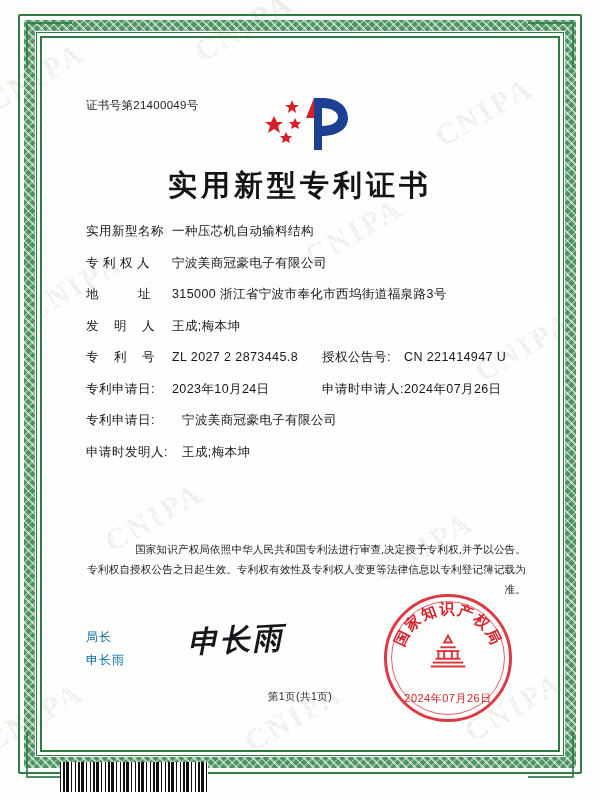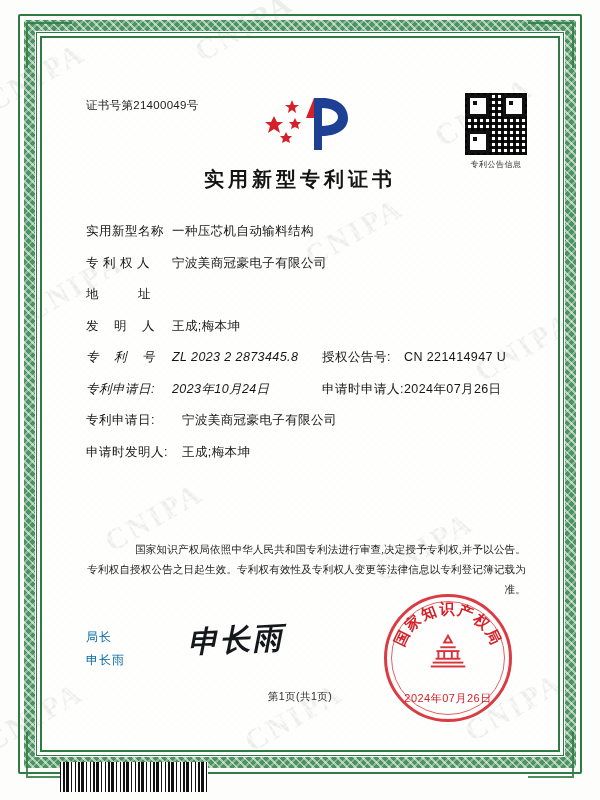--- a/index.html
+++ b/index.html
@@ -165,21 +165,21 @@
     letter-spacing: 0.5px;
   }
 
   .title {
     position: absolute;
     left: 0; top: 118px;
     width: 496px;
     text-align: center;
     font-family: "Liberation Serif", serif;
     font-weight: bold;
-    font-size: 20px;
+    font-size: 29px;
     letter-spacing: 4px;
     color: #141414;
   }
 
   
   .fields {
     position: absolute;
     left: 34px; top: 176px;
     width: 430px;
   }
@@ -200,21 +200,21 @@
   .lbl.sp { letter-spacing: 6px; }
   .val {
     flex: 1 1 auto;
     color: #161616;
     letter-spacing: 0.4px;
   }
   .row.two .col {
     display: flex;
     align-items: baseline;
   }
-  .row.two .col.left { width: 236px; font-style: italic; }
+  .row.two .col.left { width: 236px; }
   .row.two .col.right { flex: 1; }
   .row.two .col.right .lbl { width: 82px; }
 
   .row.gap { margin-top: 12px; }
 
   
   .legal {
     position: absolute;
     left: 24px; top: 492px;
     width: 450px;
@@ -353,56 +353,49 @@
           <polygon points="30,12 32,17 37,17 33,20 34,25 30,22 26,25 27,20 23,17 28,17"></polygon>
           <polygon points="33,30 35,34 39,34 36,37 37,41 33,39 29,41 30,37 27,34 31,34"></polygon>
           <polygon points="24,44 26,48 30,48 27,51 28,55 24,53 20,55 21,51 18,48 22,48"></polygon>
         </g>
         <path d="M52 10 L60 10 L60 62 L52 62 Z" fill="#1d3f94"></path>
         <path d="M60 10 C78 10, 86 20, 86 30 C86 42, 74 48, 60 48 L60 38 C70 38, 76 34, 76 29 C76 24, 70 20, 60 20 Z" fill="#1d3f94"></path>
         <path d="M52 10 L44 30 L52 30 Z" fill="#d5202a"></path>
       </svg>
     </div>
 
-    <div class="qr-wrap">
-      <div class="qr">
-        <div class="finder f1"></div>
-        <div class="finder f2"></div>
-        <div class="finder f3"></div>
-      </div>
-      <div class="qr-caption">专利公告信息</div>
-    </div>
 
     <div class="title">实用新型专利证书</div>
 
     <div class="fields">
 
       <div class="row">
         <div class="lbl">实用新型名称</div>
         <div class="val">一种压芯机自动输料结构</div>
       </div>
 
       <div class="row gap">
         <div class="lbl">专 利 权 人</div>
         <div class="val">宁波美商冠豪电子有限公司</div>
       </div>
 
       <div class="row">
         <div class="lbl">地　　　址</div>
+        <div class="val">315000 浙江省宁波市奉化市西坞街道福泉路3号</div>
       </div>
 
       <div class="row">
         <div class="lbl sp">发 明 人</div>
         <div class="val">王成;梅本坤</div>
       </div>
 
       <div class="row two gap">
         <div class="col left">
           <div class="lbl sp">专 利 号</div>
-          <div class="val">ZL 2023 2 2873445.8</div>
+          <div class="val">ZL 2027 2 2873445.8</div>
         </div>
         <div class="col right">
           <div class="lbl">授权公告号:</div>
           <div class="val">CN 221414947 U</div>
         </div>
       </div>
 
       <div class="row two">
         <div class="col left">
           <div class="lbl">专利申请日:</div>

